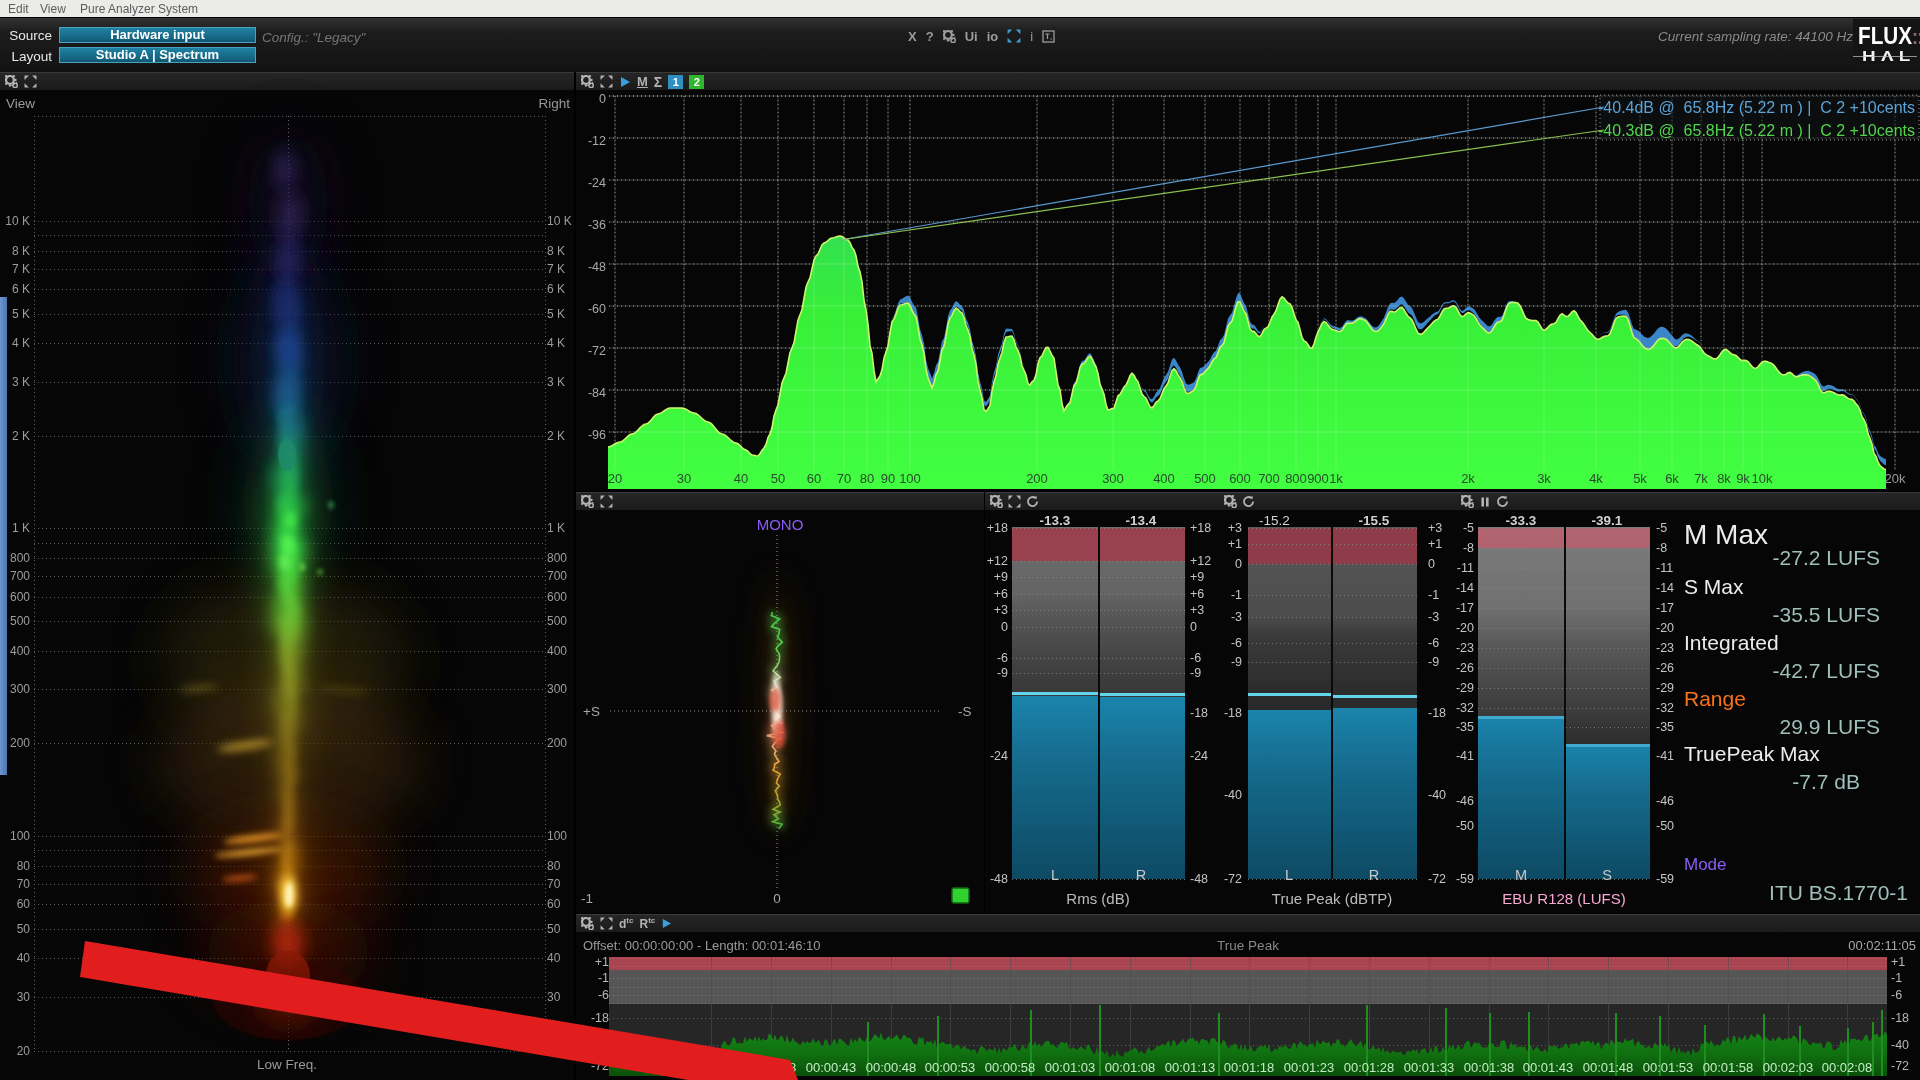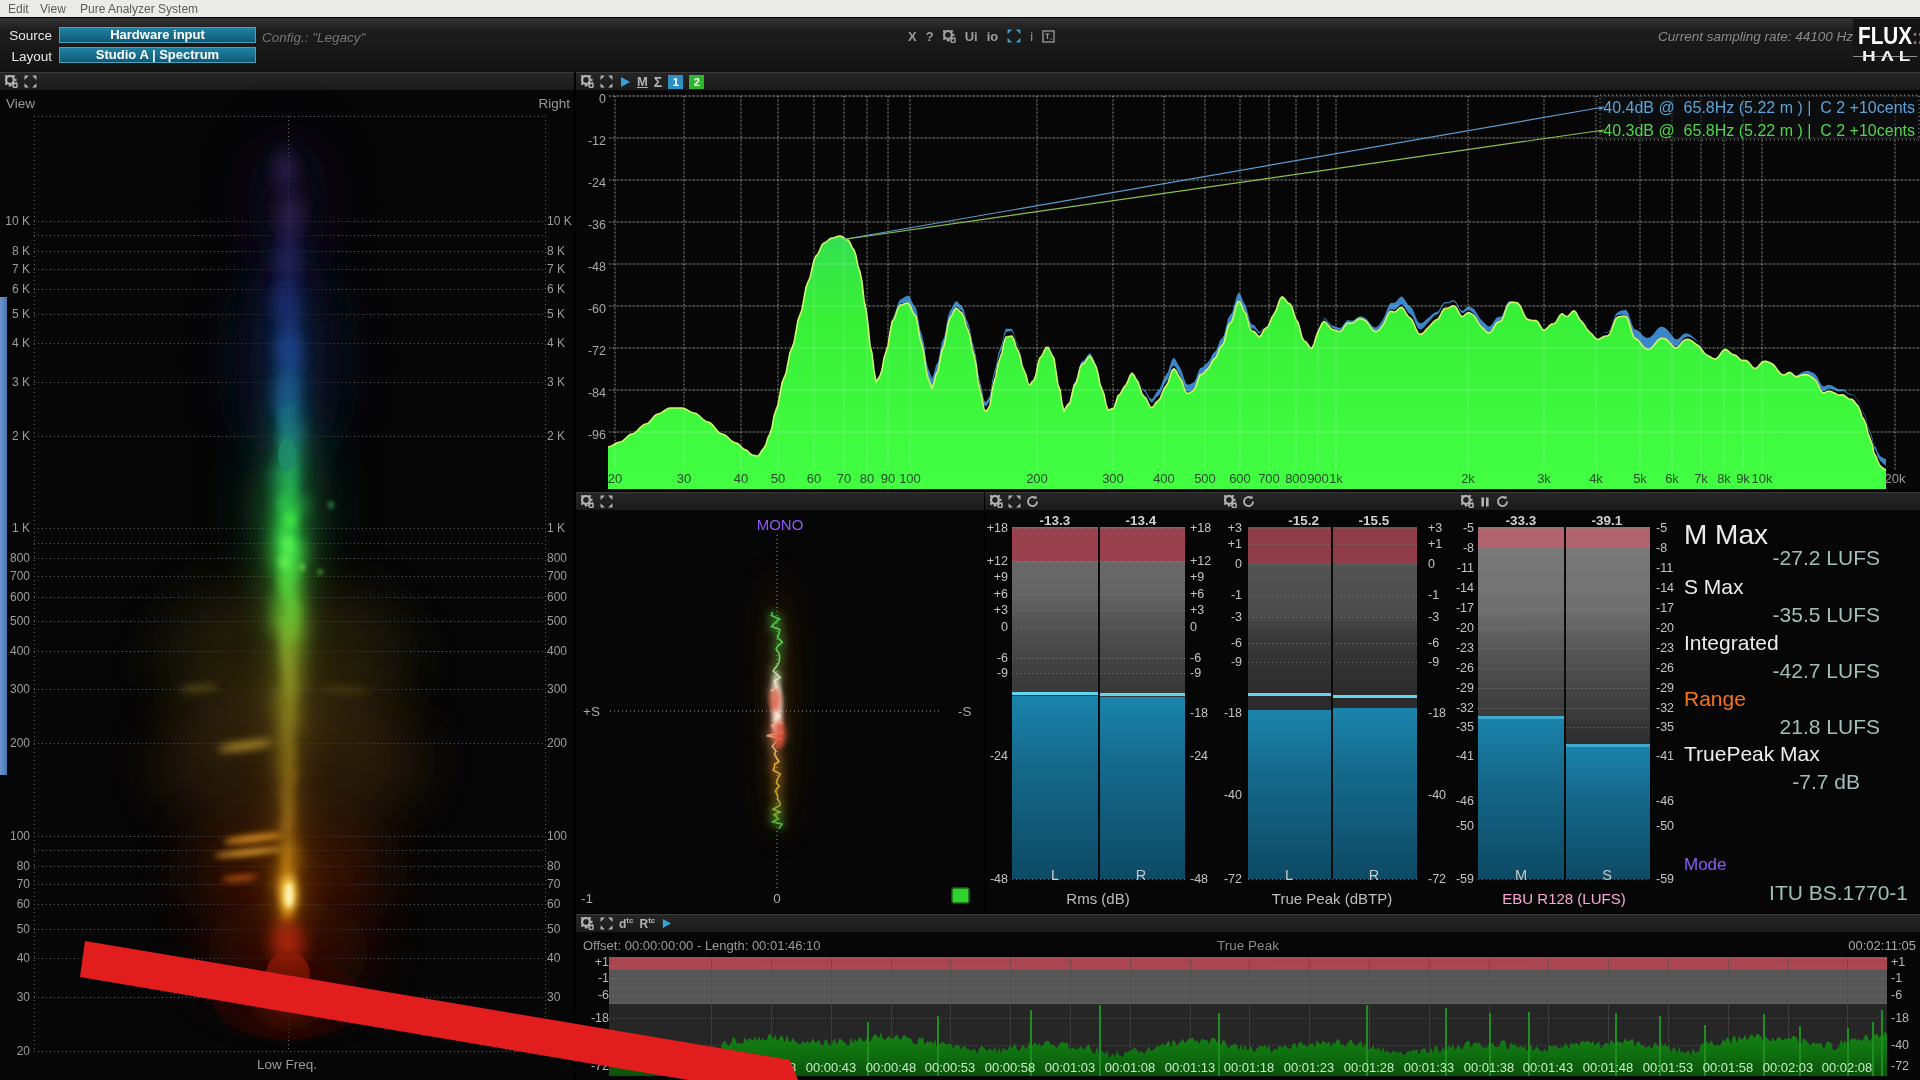--- a/index.html
+++ b/index.html
@@ -654,21 +654,21 @@
     <div style="position:absolute;left:235px;top:144px;width:22px;text-align:right;color:#c4c4c4;font-size:12.5px">-6</div>
     <div style="position:absolute;left:443px;top:144px;color:#c4c4c4;font-size:12.5px">-6</div>
     <div style="position:absolute;left:235px;top:163px;width:22px;text-align:right;color:#c4c4c4;font-size:12.5px">-9</div>
     <div style="position:absolute;left:443px;top:163px;color:#c4c4c4;font-size:12.5px">-9</div>
     <div style="position:absolute;left:235px;top:214px;width:22px;text-align:right;color:#c4c4c4;font-size:12.5px">-18</div>
     <div style="position:absolute;left:443px;top:214px;color:#c4c4c4;font-size:12.5px">-18</div>
     <div style="position:absolute;left:235px;top:296px;width:22px;text-align:right;color:#c4c4c4;font-size:12.5px">-40</div>
     <div style="position:absolute;left:443px;top:296px;color:#c4c4c4;font-size:12.5px">-40</div>
     <div style="position:absolute;left:235px;top:380px;width:22px;text-align:right;color:#c4c4c4;font-size:12.5px">-72</div>
     <div style="position:absolute;left:443px;top:380px;color:#c4c4c4;font-size:12.5px">-72</div>
-    <div style="position:absolute;left:274px;top:21px;width:60px;text-align:right;color:#d2d2d2;font-weight:bold;font-size:13.5px">-15.2</div>
+    <div style="position:absolute;left:274px;top:21px;width:60px;text-align:left;color:#d2d2d2;font-weight:normal;font-size:13.5px">-15.2</div>
     <div style="position:absolute;left:359px;top:21px;width:60px;text-align:center;color:#d2d2d2;font-weight:bold;font-size:13.5px">-15.5</div>
     <div style="position:absolute;left:247px;top:398px;width:200px;text-align:center;color:#bdbdbd;font-size:15px">True Peak (dBTP)</div>
     <div style="position:absolute;left:493px;top:35px;width:172px;height:352px;background:linear-gradient(#7c7c7c,#707070 23%,#585858 34%,#3e3e3e 51%,#272727 65%,#181818)">
       <div style="position:absolute;left:0;top:1px;width:100%;height:20px;background:linear-gradient(#b26370,#b26370)"></div>
       <div class="dotH" style="left:0;top:1px;width:100%;opacity:0.75"></div>
       <div class="dotH" style="left:0;top:21px;width:100%;opacity:0.75"></div>
       <div class="dotH" style="left:0;top:41px;width:100%;opacity:0.75"></div>
       <div class="dotH" style="left:0;top:61px;width:100%;opacity:0.75"></div>
       <div class="dotH" style="left:0;top:81px;width:100%;opacity:0.75"></div>
       <div class="dotH" style="left:0;top:101px;width:100%;opacity:0.75"></div>
@@ -722,21 +722,21 @@
     <div style="position:absolute;left:506px;top:21px;width:60px;text-align:center;color:#d2d2d2;font-weight:bold;font-size:13.5px">-33.3</div>
     <div style="position:absolute;left:592px;top:21px;width:60px;text-align:center;color:#d2d2d2;font-weight:bold;font-size:13.5px">-39.1</div>
     <div style="position:absolute;left:479px;top:398px;width:200px;text-align:center;color:#f9a8d4;font-size:15px">EBU R128 (LUFS)</div>
     <div style="position:absolute;left:699px;top:27px;color:#ececec;font-size:28px">M Max</div>
     <div style="position:absolute;left:595px;top:54px;width:300px;text-align:right;color:#9fbfba;font-size:21px">-27.2 LUFS</div>
     <div style="position:absolute;left:699px;top:83px;color:#ececec;font-size:21px">S Max</div>
     <div style="position:absolute;left:595px;top:111px;width:300px;text-align:right;color:#9fbfba;font-size:21px">-35.5 LUFS</div>
     <div style="position:absolute;left:699px;top:139px;color:#ececec;font-size:21px">Integrated</div>
     <div style="position:absolute;left:595px;top:167px;width:300px;text-align:right;color:#9fbfba;font-size:21px">-42.7 LUFS</div>
     <div style="position:absolute;left:699px;top:195px;color:#f97316;font-size:21px">Range</div>
-    <div style="position:absolute;left:595px;top:223px;width:300px;text-align:right;color:#9fbfba;font-size:21px">21.8 LUFS</div>
+    <div style="position:absolute;left:595px;top:223px;width:300px;text-align:right;color:#9fbfba;font-size:21px">29.9 LUFS</div>
     <div style="position:absolute;left:699px;top:250px;color:#ececec;font-size:21px">TruePeak Max</div>
     <div style="position:absolute;left:575px;top:278px;width:300px;text-align:right;color:#9fbfba;font-size:21px">-7.7 dB</div>
     <div style="position:absolute;left:699px;top:363px;color:#8b5cf6;font-size:17px">Mode</div>
     <div style="position:absolute;left:623px;top:389px;width:300px;text-align:right;color:#9fbfba;font-size:21px">ITU BS.1770-1</div>
   </div>
 <div class="panel" style="left:576px;top:914px;width:1344px;height:166px">
     <div class="phead">
       <svg width="13" height="13" viewBox="0 0 13 13">
         <circle cx="4.9" cy="4.9" r="3.9" fill="none" stroke="#b2b2b2" stroke-width="2.2"></circle>
         <rect x="9.3" y="3.8" width="2.2" height="2.2" fill="#b2b2b2" transform="rotate(0 10.4 4.9)"></rect>

